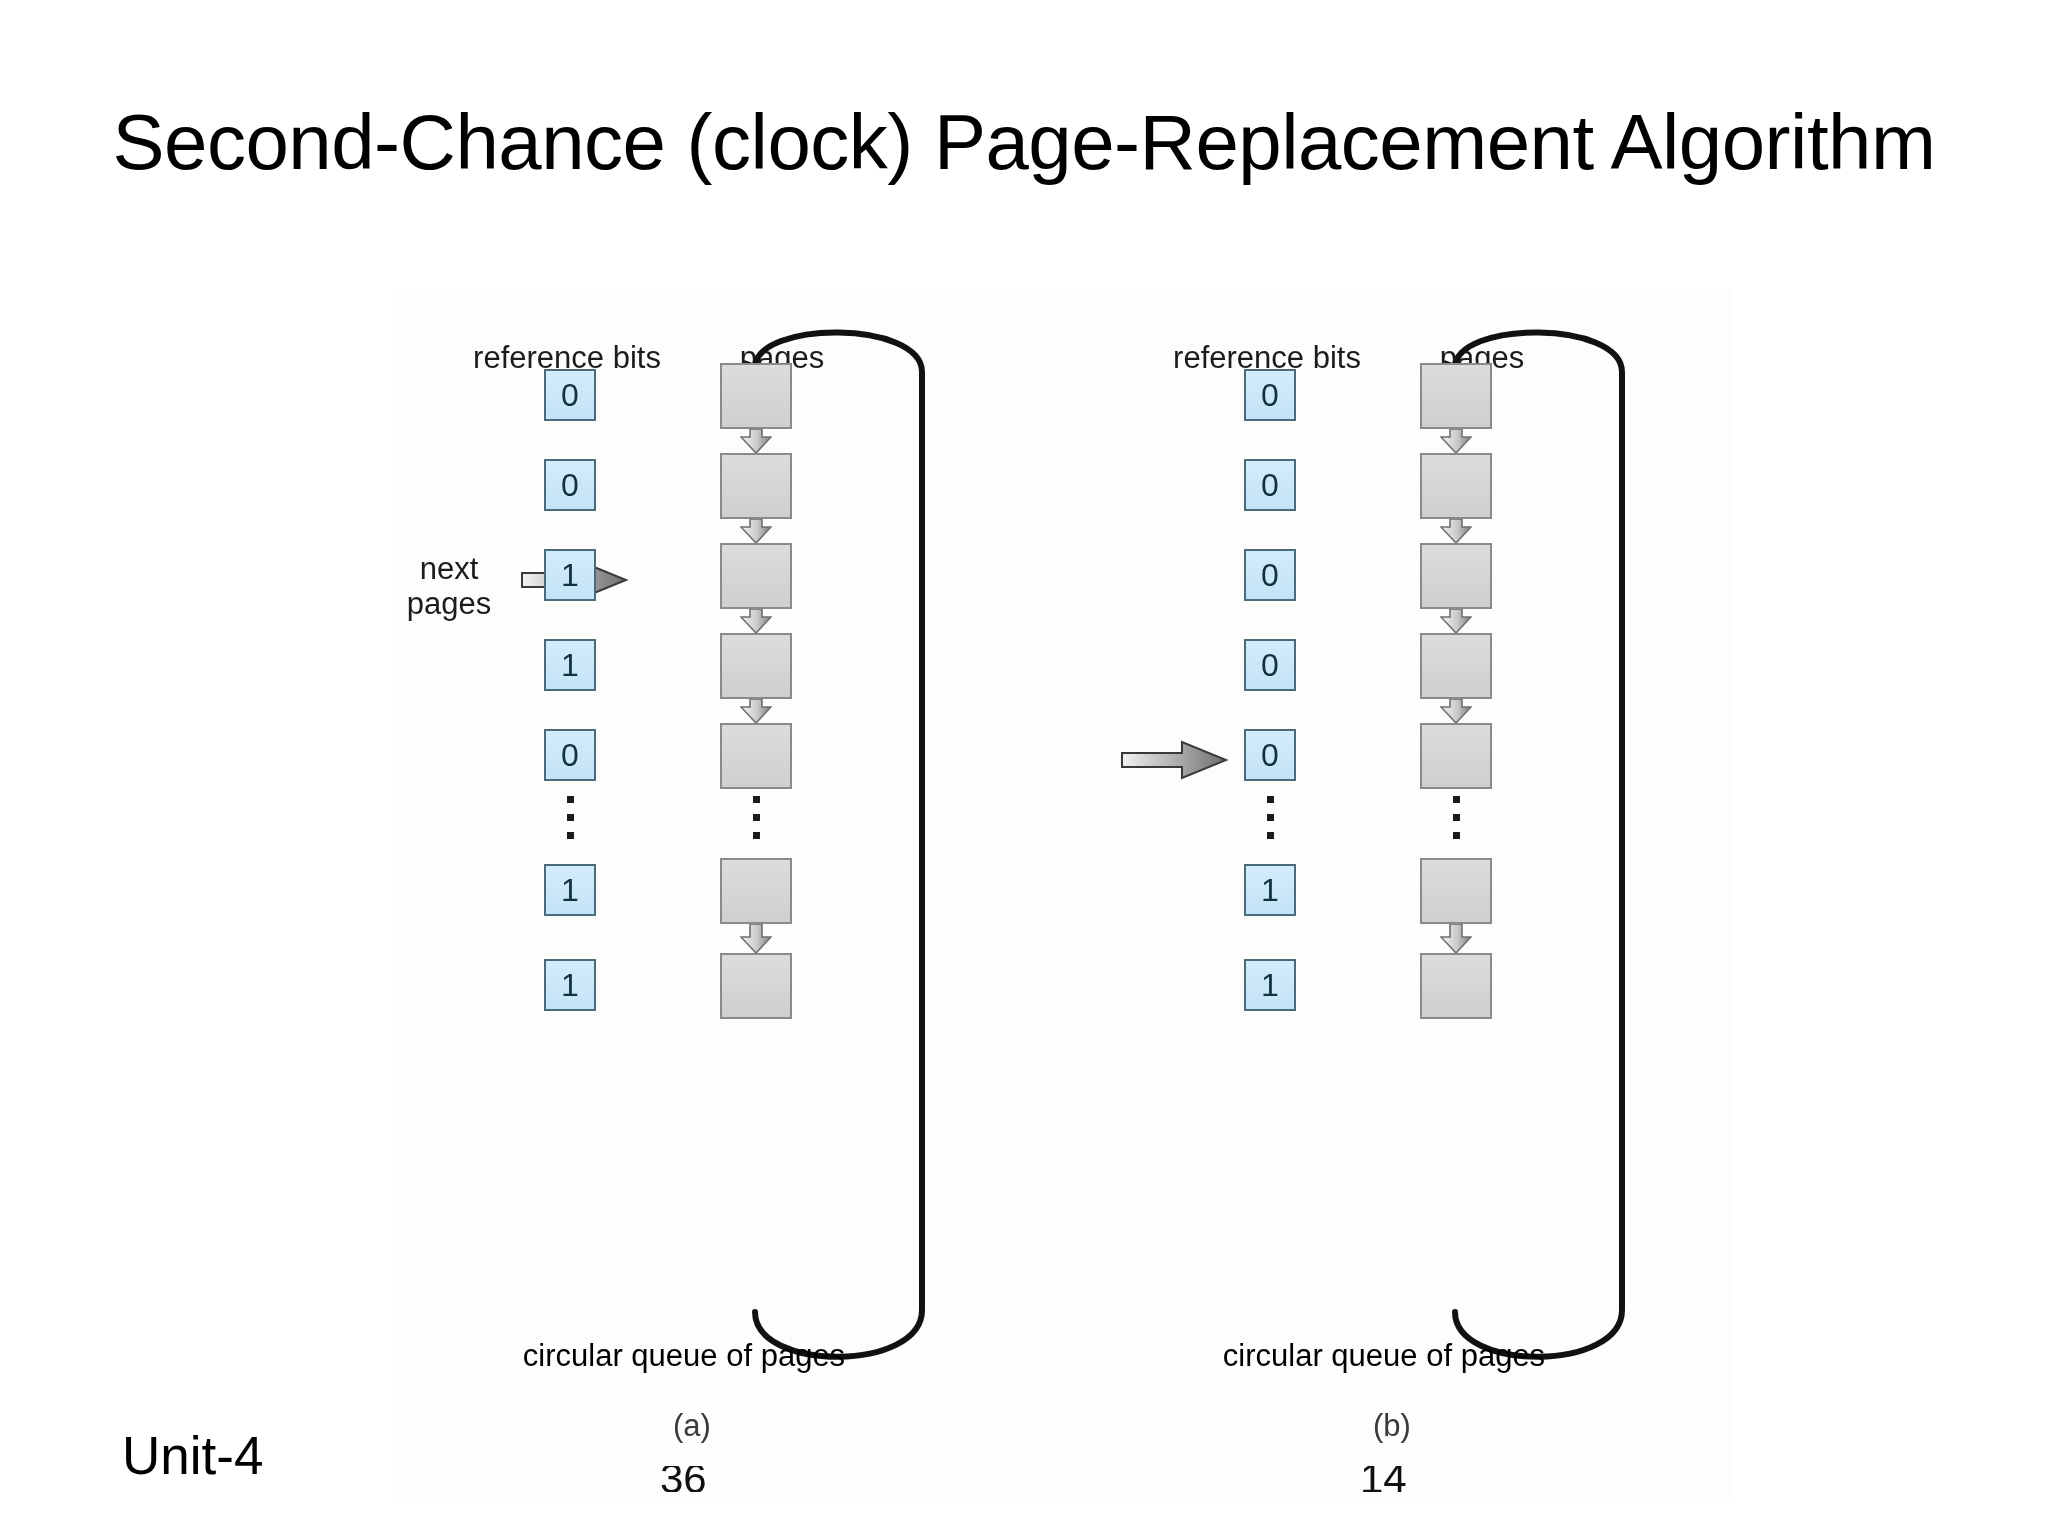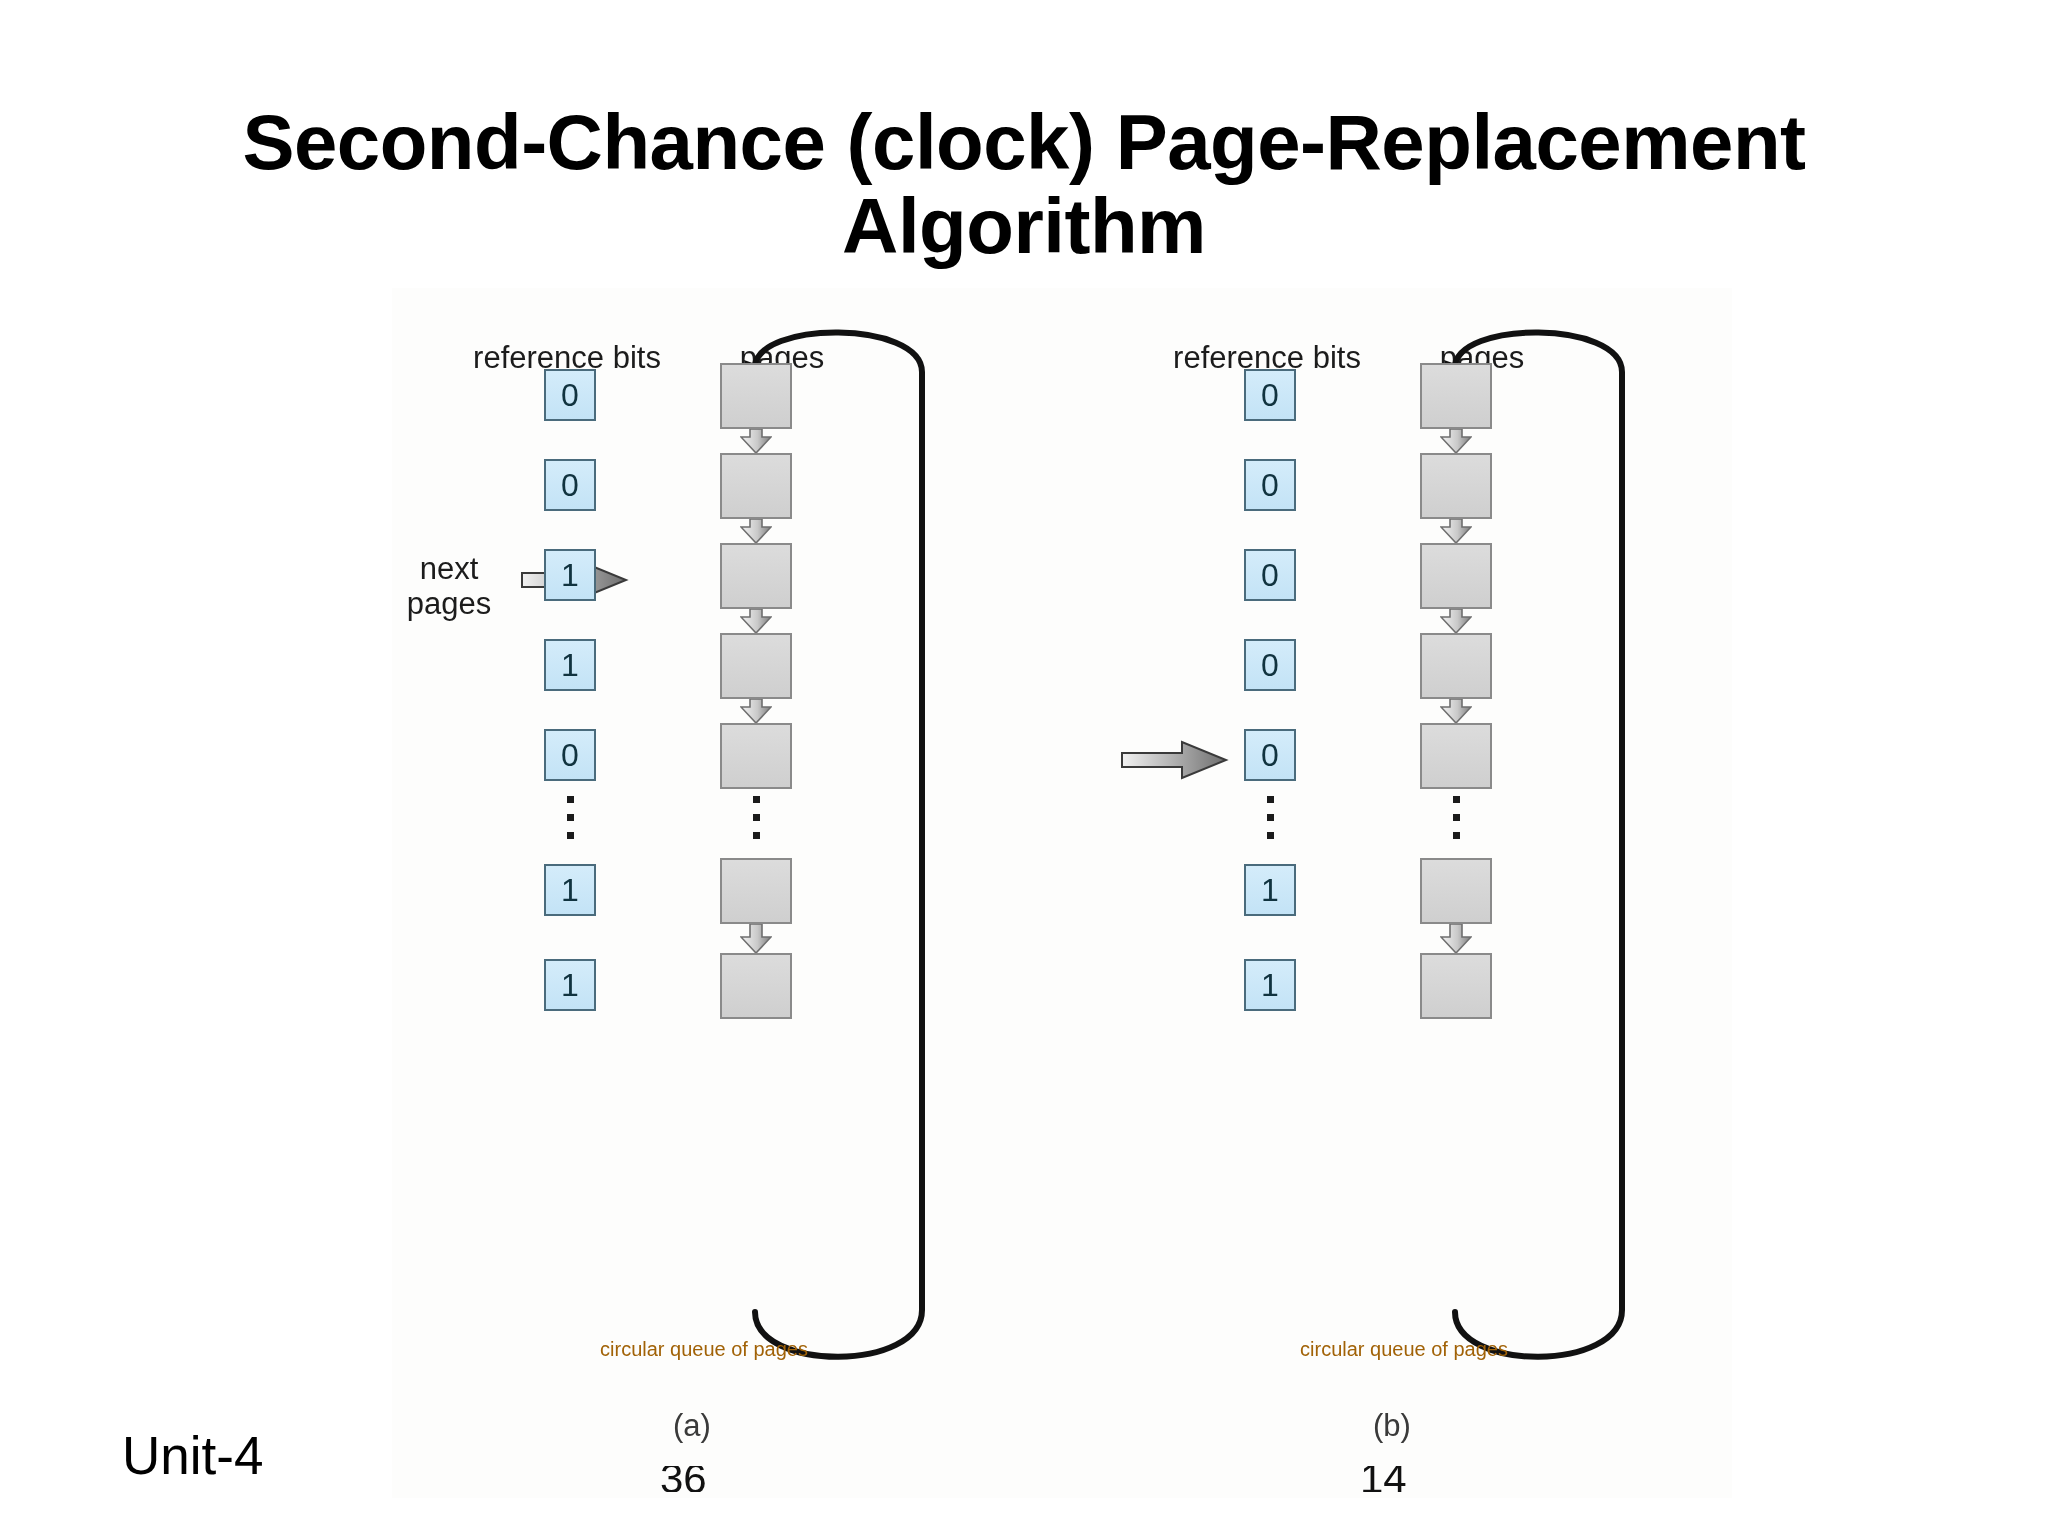--- a/index.html
+++ b/index.html
@@ -18,21 +18,21 @@
   
   #title {
     position: absolute;
     left: 96px; top: 48px;
     width: 1856px;
     text-align: center;
     font-size: 78px;
     line-height: 1.08;
     color: #000000;
     letter-spacing: -0.5px;
-    font-weight: 700;
+    font-weight: 400;
   }
 
   
   #unit-label {
     position: absolute;
     left: 122px; top: 1425px;
     font-size: 53px;
     color: #000000;
   }
 
@@ -133,25 +133,25 @@
     position: absolute;
     left: 300px; top: 22px;
     width: 260px; height: 1090px;
     pointer-events: none;
   }
   .loop svg { display: block; }
 
   
   .caption-queue {
     position: absolute;
-    left: 32px; top: 1050px;
+    left: 12px; top: 1050px;
     width: 560px;
     text-align: center;
-    font-size: 20px;
-    color: #a16207;
+    font-size: 31px;
+    color: #000000;
   }
   .caption-letter {
     position: absolute;
     left: 20px; top: 1120px;
     width: 560px;
     text-align: center;
     font-size: 31px;
     color: #3a3a3a;
   }
 

